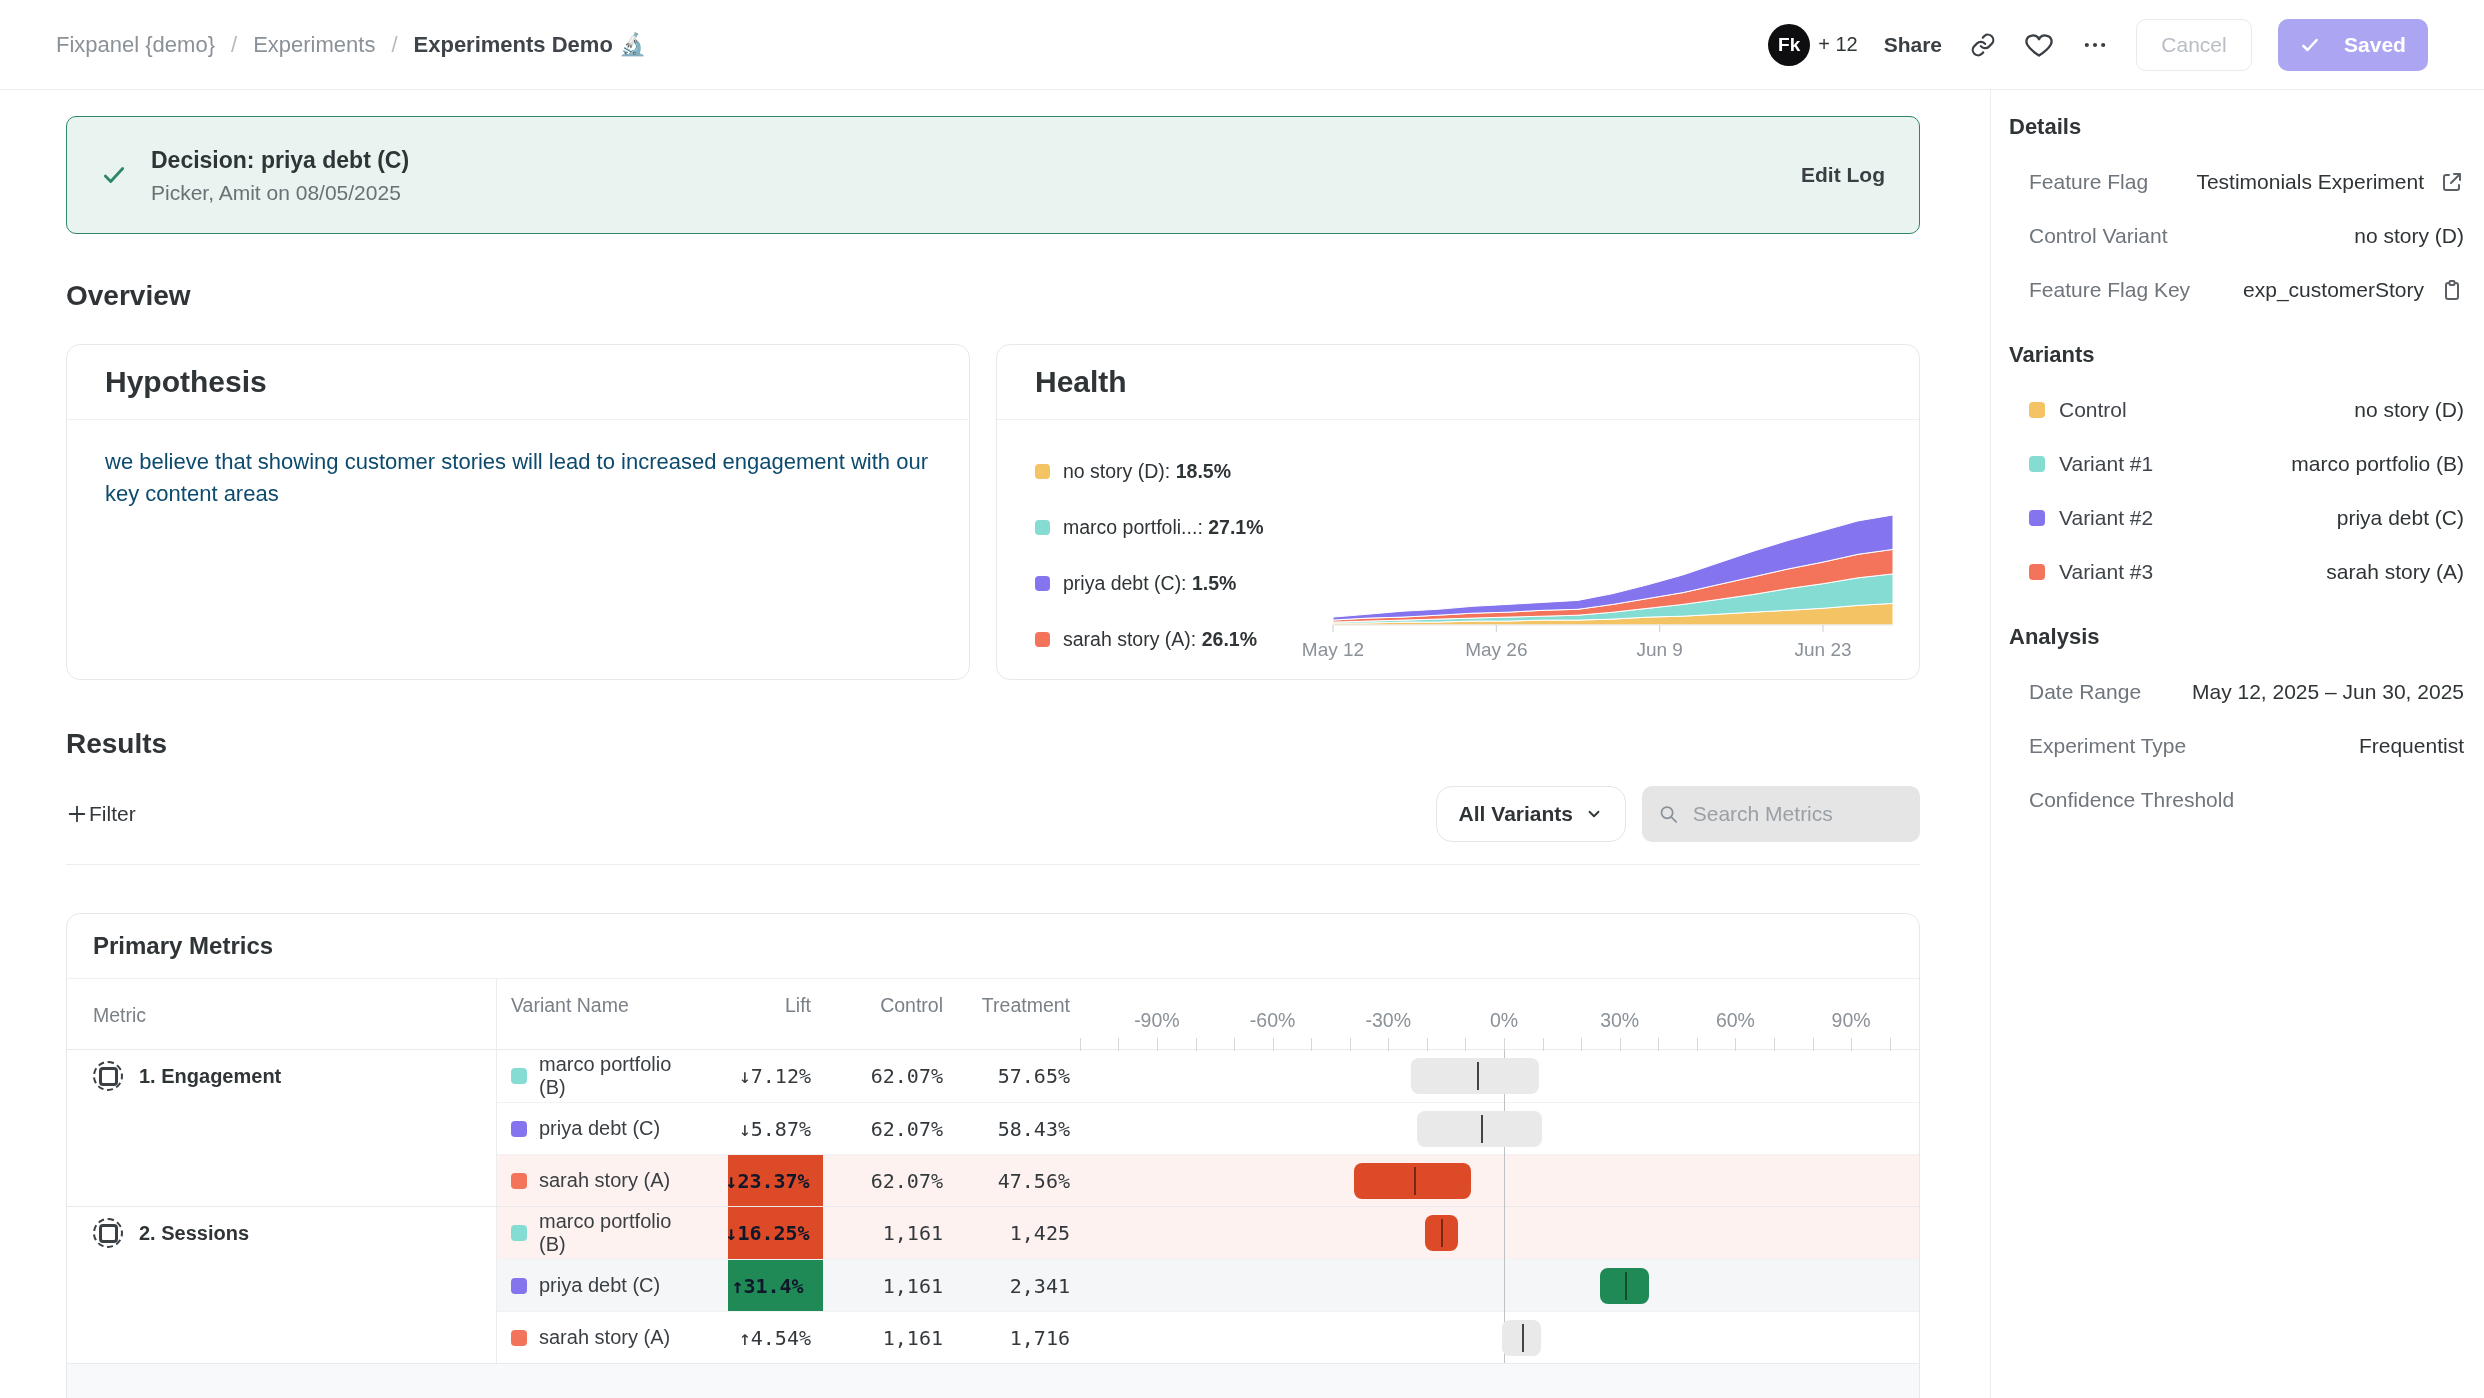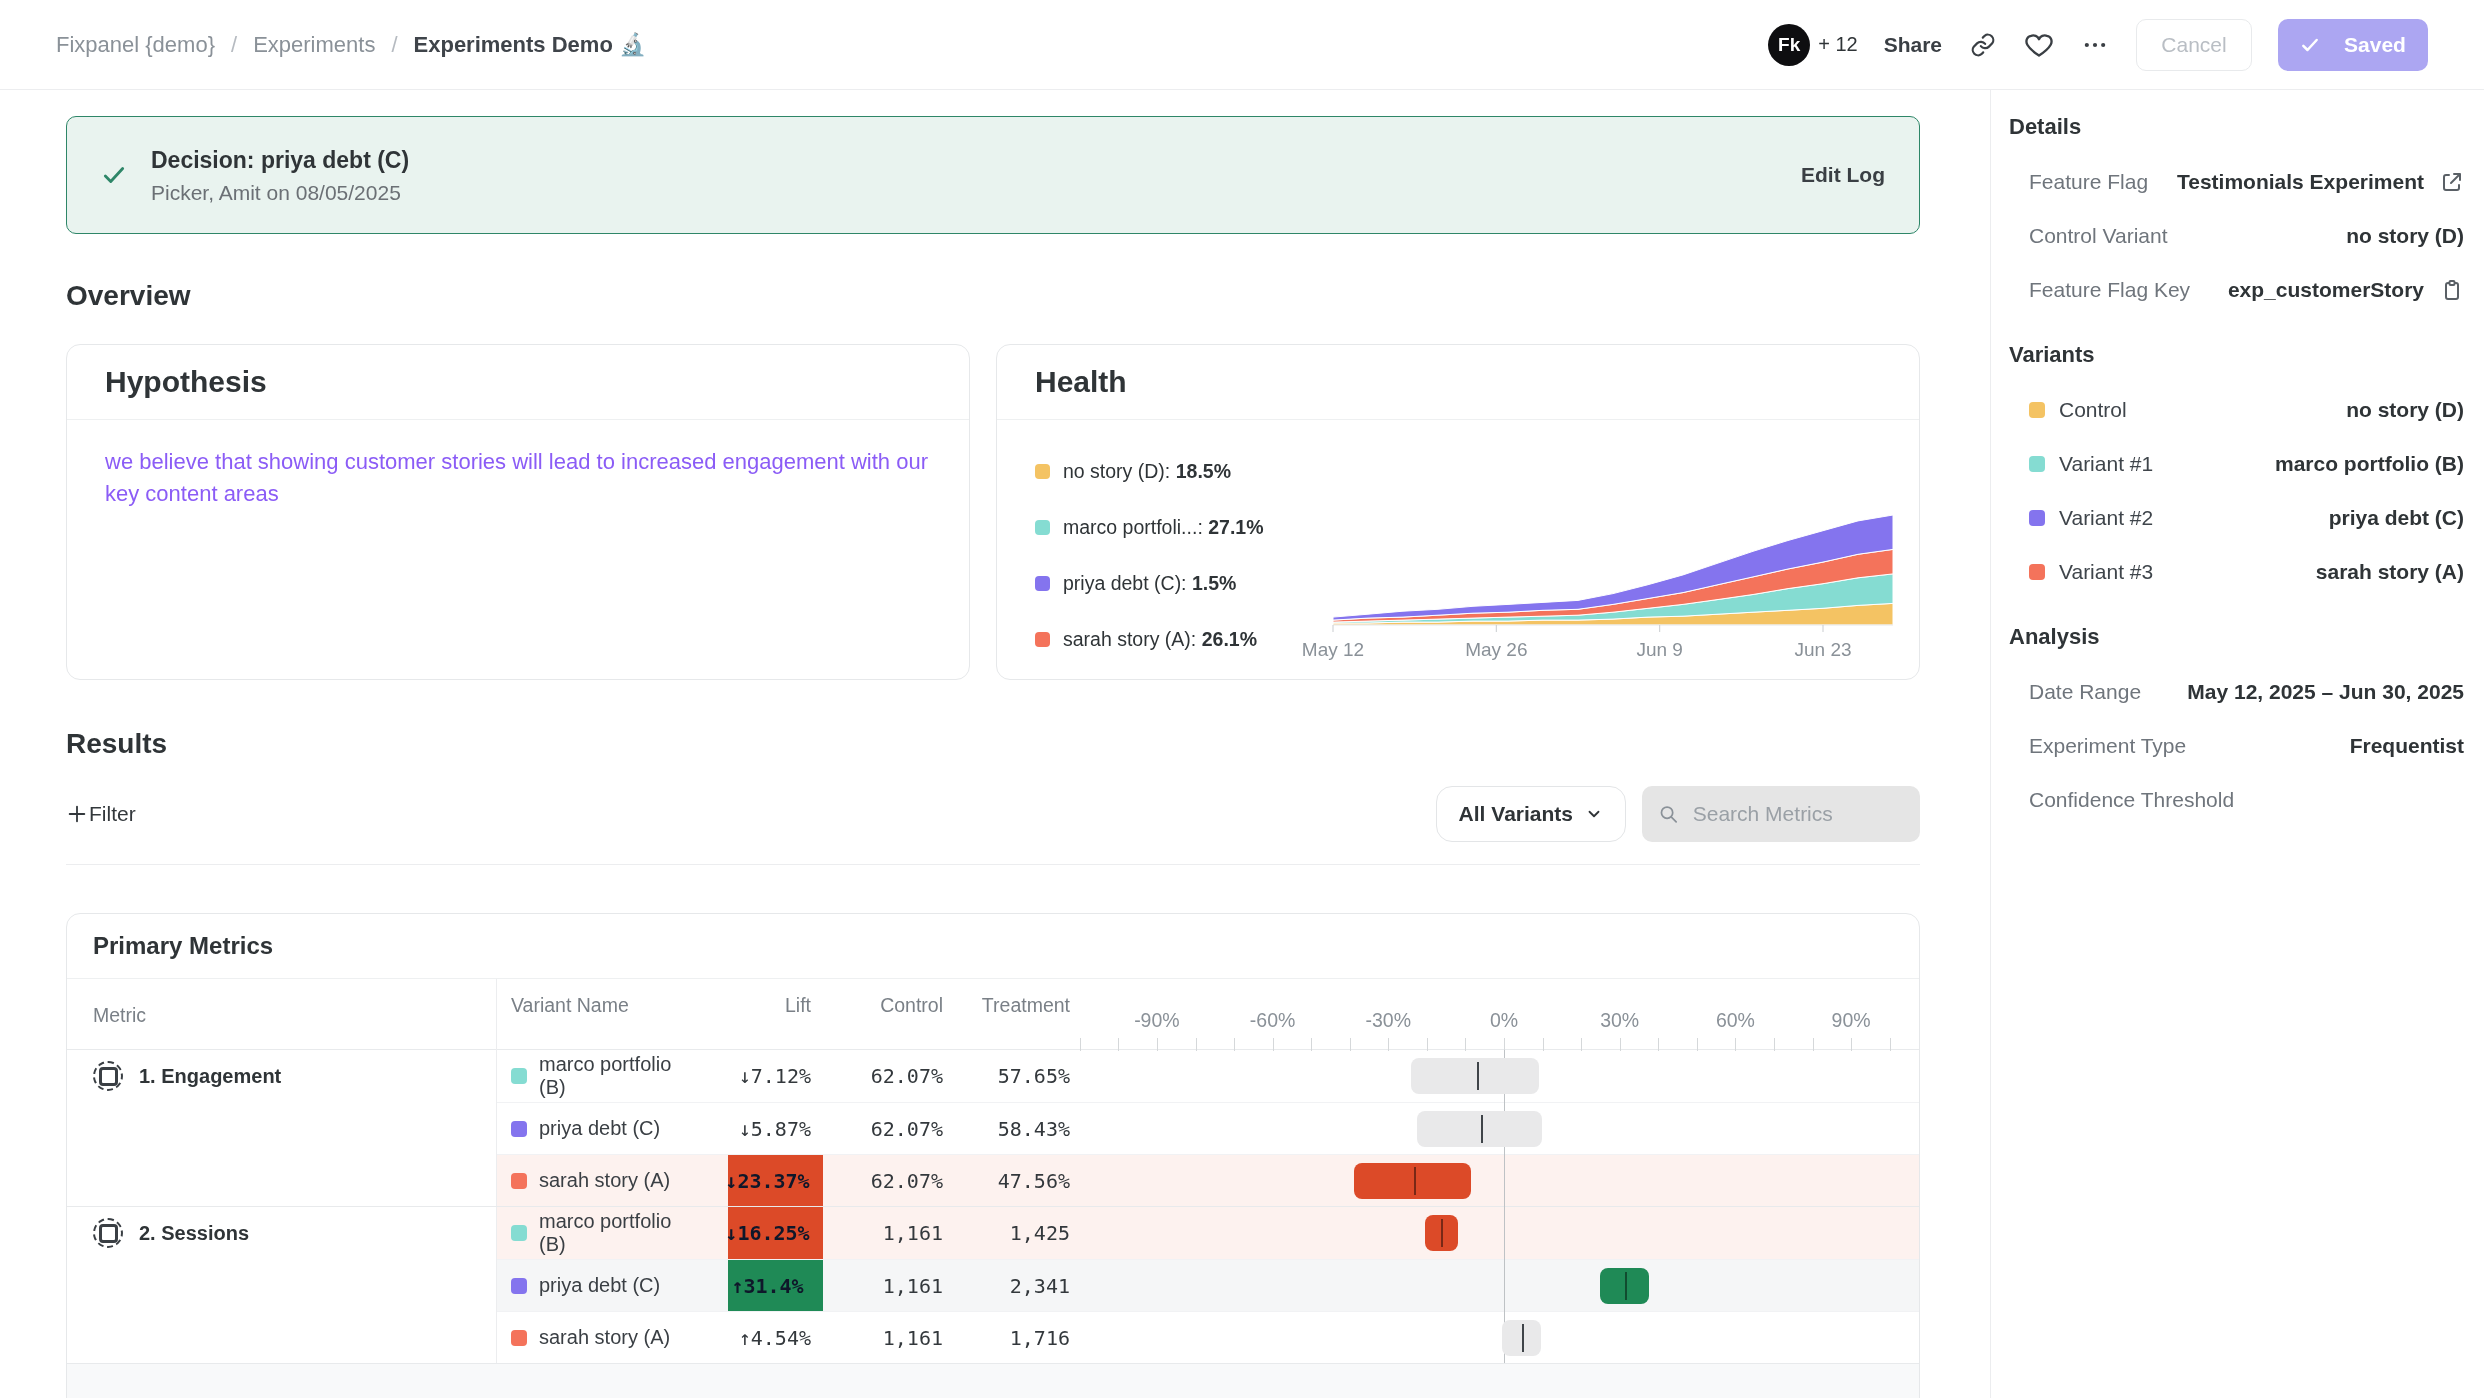--- a/index.html
+++ b/index.html
@@ -37,21 +37,21 @@
   .banner-sub{font-size:21px;color:#6B7075;line-height:1.4;}
   .banner-action{margin-left:auto;font-size:21px;font-weight:600;color:#3A3F44;cursor:pointer;}
 
   .h1{font-size:28px;font-weight:700;color:#2F3437;}
   .overview-h{margin-top:46px;}
 
   
   .cards{margin-top:32px;display:flex;gap:26px;height:336px;}
   .card{flex:1;border:1px solid #E6E8EA;border-radius:14px;background:#fff;display:flex;flex-direction:column;}
   .card-h{padding:20px 38px;font-size:30px;font-weight:700;color:#2F3437;border-bottom:1px solid #EEF0F1;}
-  .hyp-body{padding:26px 38px;font-size:22px;line-height:1.45;color:#8b5cf6;}
+  .hyp-body{padding:26px 38px;font-size:22px;line-height:1.45;color:#0c4a6e;}
   .health-body{flex:1;display:flex;padding:18px 26px 14px 38px;}
   .legend{display:flex;flex-direction:column;gap:33px;margin-top:22px;width:298px;}
   .legend-item{display:flex;align-items:center;gap:13px;font-size:19.5px;color:#2F3437;}
   .legend-swatch{width:15px;height:15px;border-radius:4px;flex:0 0 auto;}
   .legend-val{font-weight:700;}
   .health-chart{flex:1;display:flex;align-items:flex-end;justify-content:flex-end;padding-bottom:2px;}
 
   
   .results-h{margin-top:48px;}
   .toolbar{margin-top:26px;display:flex;align-items:center;}
@@ -105,21 +105,21 @@
   .ci-bar{position:absolute;top:8px;height:36px;border-radius:8px;z-index:2;}
   .ci-median{position:absolute;top:12px;height:28px;width:2px;z-index:3;}
   .t-footer{border-top:1px solid #E8EAEC;background:#F8F9FA;flex:1;display:flex;align-items:center;
             padding-left:42px;gap:14px;font-size:21px;font-weight:600;color:#33383C;cursor:pointer;}
 
   
   .sb-section{margin-bottom:40px;}
   .sb-h{font-size:22px;font-weight:700;color:#2F3437;margin-bottom:8px;}
   .sb-row{display:flex;align-items:center;margin-top:30px;padding-left:20px;}
   .sb-label{font-size:21px;color:#6F757C;}
-  .sb-value{margin-left:auto;font-size:21px;font-weight:700;color:#2F3437;text-align:right;}
+  .sb-value{margin-left:auto;font-size:21px;font-weight:400;color:#2F3437;text-align:right;}
   .sb-icon{width:40px;display:flex;justify-content:flex-end;color:#5A6066;flex:0 0 aupx;}
   .sb-icon.empty{width:0;}
   .vrow-label{font-size:21px;color:#3F454B;margin-left:14px;}
 </style>
 </head>
 <body>
 
 <div class="app">
 
   <header class="topbar">

